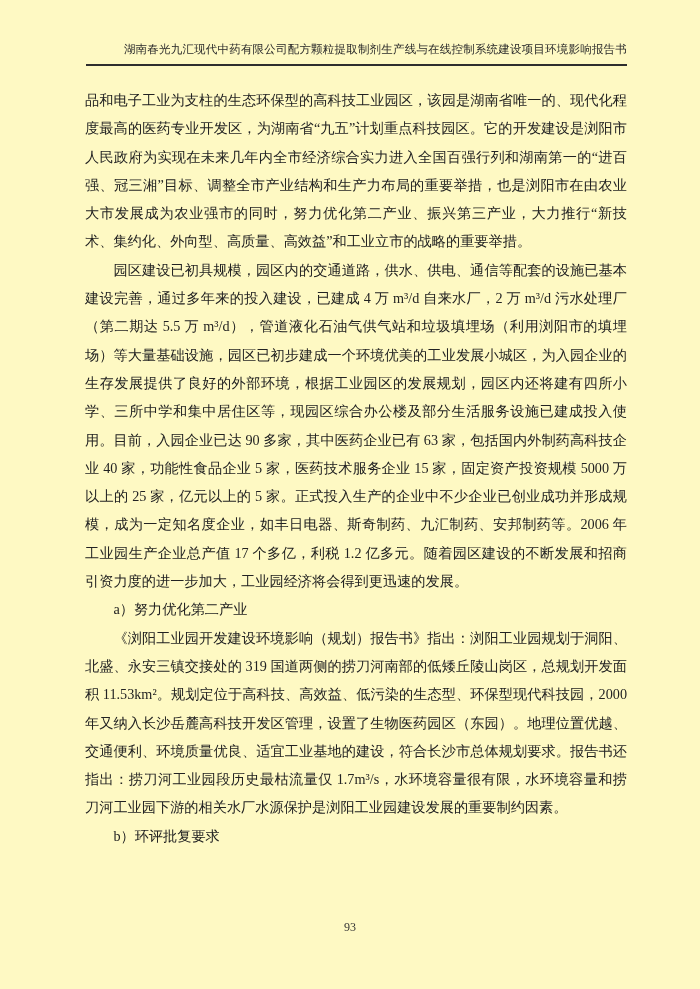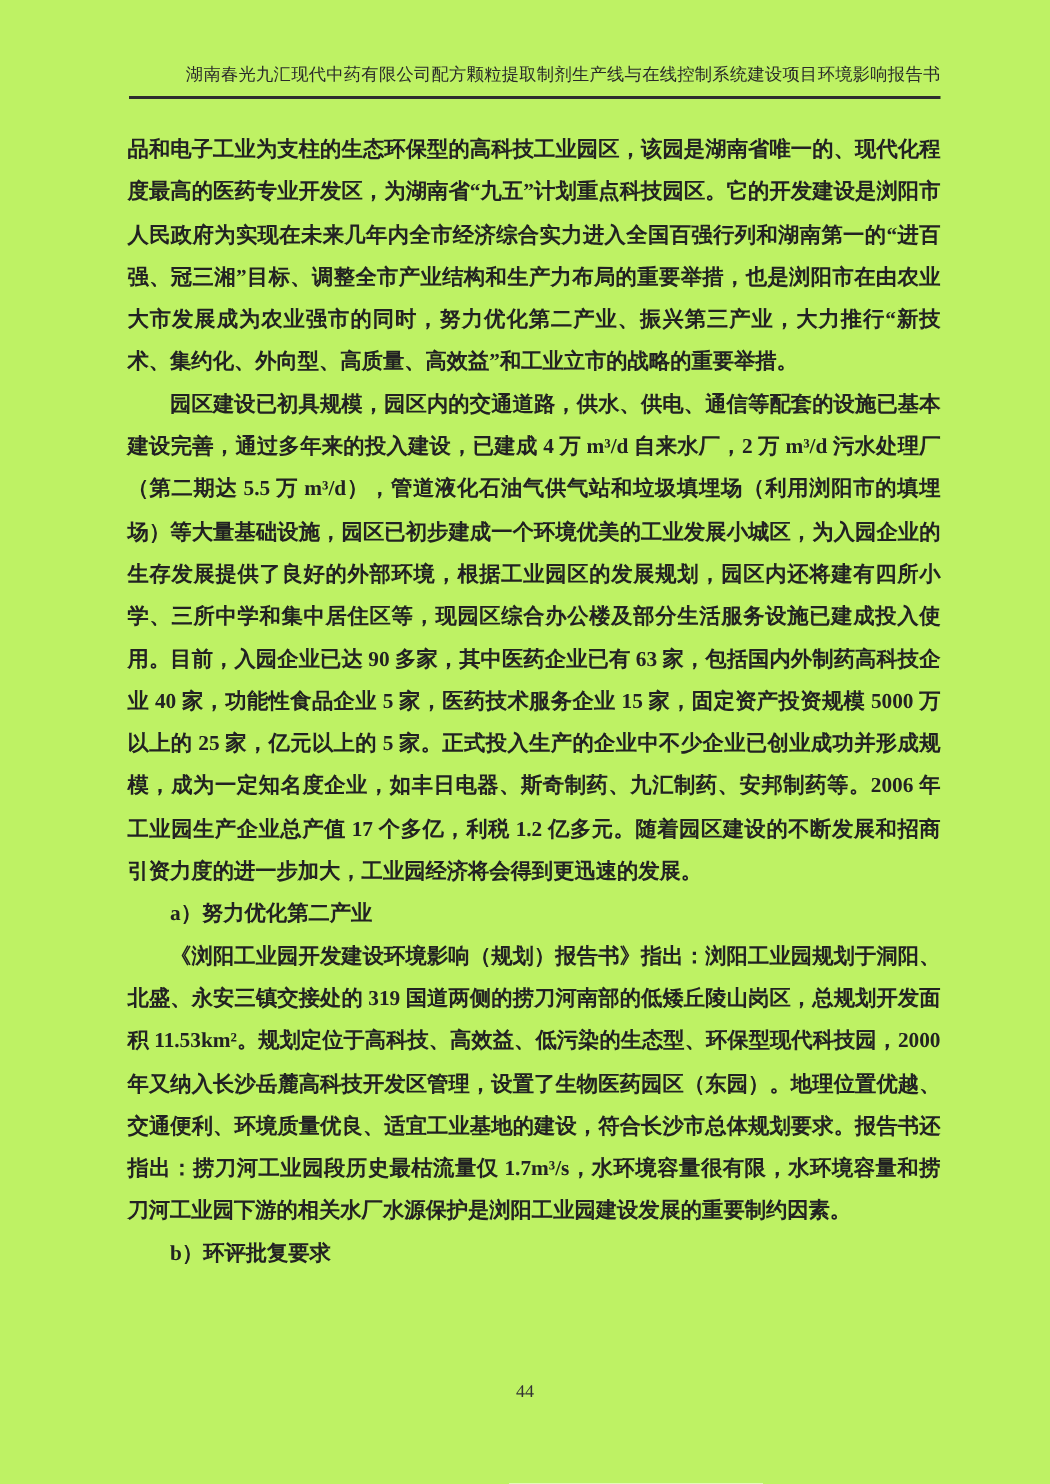--- a/index.html
+++ b/index.html
@@ -4,21 +4,21 @@
 <style>
   html, body {
     margin: 0;
     padding: 0;
     background: #ffffff;
   }
   .page {
     position: relative;
     width: 700px;
     height: 989px;
-    background: #bef264;
+    background: #fef9c3;
     font-family: "Liberation Serif", "DejaVu Serif", serif;
     color: #1f1f1f;
     overflow: hidden;
   }
   .header {
     position: absolute;
     left: 86px;
     width: 541px;
     top: 42px;
     text-align: right;
@@ -31,21 +31,20 @@
   }
   .content {
     position: absolute;
     left: 85px;
     width: 542px;
     top: 86px;
     font-size: 14.2px;
     line-height: 28.3px;
     text-align: justify;
     color: #222222;
-    font-weight: bold;
   }
   .content p {
     margin: 0;
     padding: 0;
   }
   .content p.indent {
     text-indent: 2em;
   }
   .footer {
     position: absolute;
@@ -68,16 +67,16 @@
 
   <div class="content">
     <p class="para">品和电子工业为支柱的生态环保型的高科技工业园区，该园是湖南省唯一的、现代化程度最高的医药专业开发区，为湖南省“九五”计划重点科技园区。它的开发建设是浏阳市人民政府为实现在未来几年内全市经济综合实力进入全国百强行列和湖南第一的“进百强、冠三湘”目标、调整全市产业结构和生产力布局的重要举措，也是浏阳市在由农业大市发展成为农业强市的同时，努力优化第二产业、振兴第三产业，大力推行“新技术、集约化、外向型、高质量、高效益”和工业立市的战略的重要举措。</p>
     <p class="para indent">园区建设已初具规模，园区内的交通道路，供水、供电、通信等配套的设施已基本建设完善，通过多年来的投入建设，已建成 4 万 m³/d 自来水厂，2 万 m³/d 污水处理厂（第二期达 5.5 万 m³/d），管道液化石油气供气站和垃圾填埋场（利用浏阳市的填埋场）等大量基础设施，园区已初步建成一个环境优美的工业发展小城区，为入园企业的生存发展提供了良好的外部环境，根据工业园区的发展规划，园区内还将建有四所小学、三所中学和集中居住区等，现园区综合办公楼及部分生活服务设施已建成投入使用。目前，入园企业已达 90 多家，其中医药企业已有 63 家，包括国内外制药高科技企业 40 家，功能性食品企业 5 家，医药技术服务企业 15 家，固定资产投资规模 5000 万以上的 25 家，亿元以上的 5 家。正式投入生产的企业中不少企业已创业成功并形成规模，成为一定知名度企业，如丰日电器、斯奇制药、九汇制药、安邦制药等。2006 年工业园生产企业总产值 17 个多亿，利税 1.2 亿多元。随着园区建设的不断发展和招商引资力度的进一步加大，工业园经济将会得到更迅速的发展。</p>
     <p class="para indent">a）努力优化第二产业</p>
     <p class="para indent">《浏阳工业园开发建设环境影响（规划）报告书》指出：浏阳工业园规划于洞阳、北盛、永安三镇交接处的 319 国道两侧的捞刀河南部的低矮丘陵山岗区，总规划开发面积 11.53km²。规划定位于高科技、高效益、低污染的生态型、环保型现代科技园，2000 年又纳入长沙岳麓高科技开发区管理，设置了生物医药园区（东园）。地理位置优越、交通便利、环境质量优良、适宜工业基地的建设，符合长沙市总体规划要求。报告书还指出：捞刀河工业园段历史最枯流量仅 1.7m³/s，水环境容量很有限，水环境容量和捞刀河工业园下游的相关水厂水源保护是浏阳工业园建设发展的重要制约因素。</p>
     <p class="para indent">b）环评批复要求</p>
   </div>
 
   <div class="footer">
-    <span>44</span>
+    <span>93</span>
   </div>
 
 </div>
 
 </body></html>

